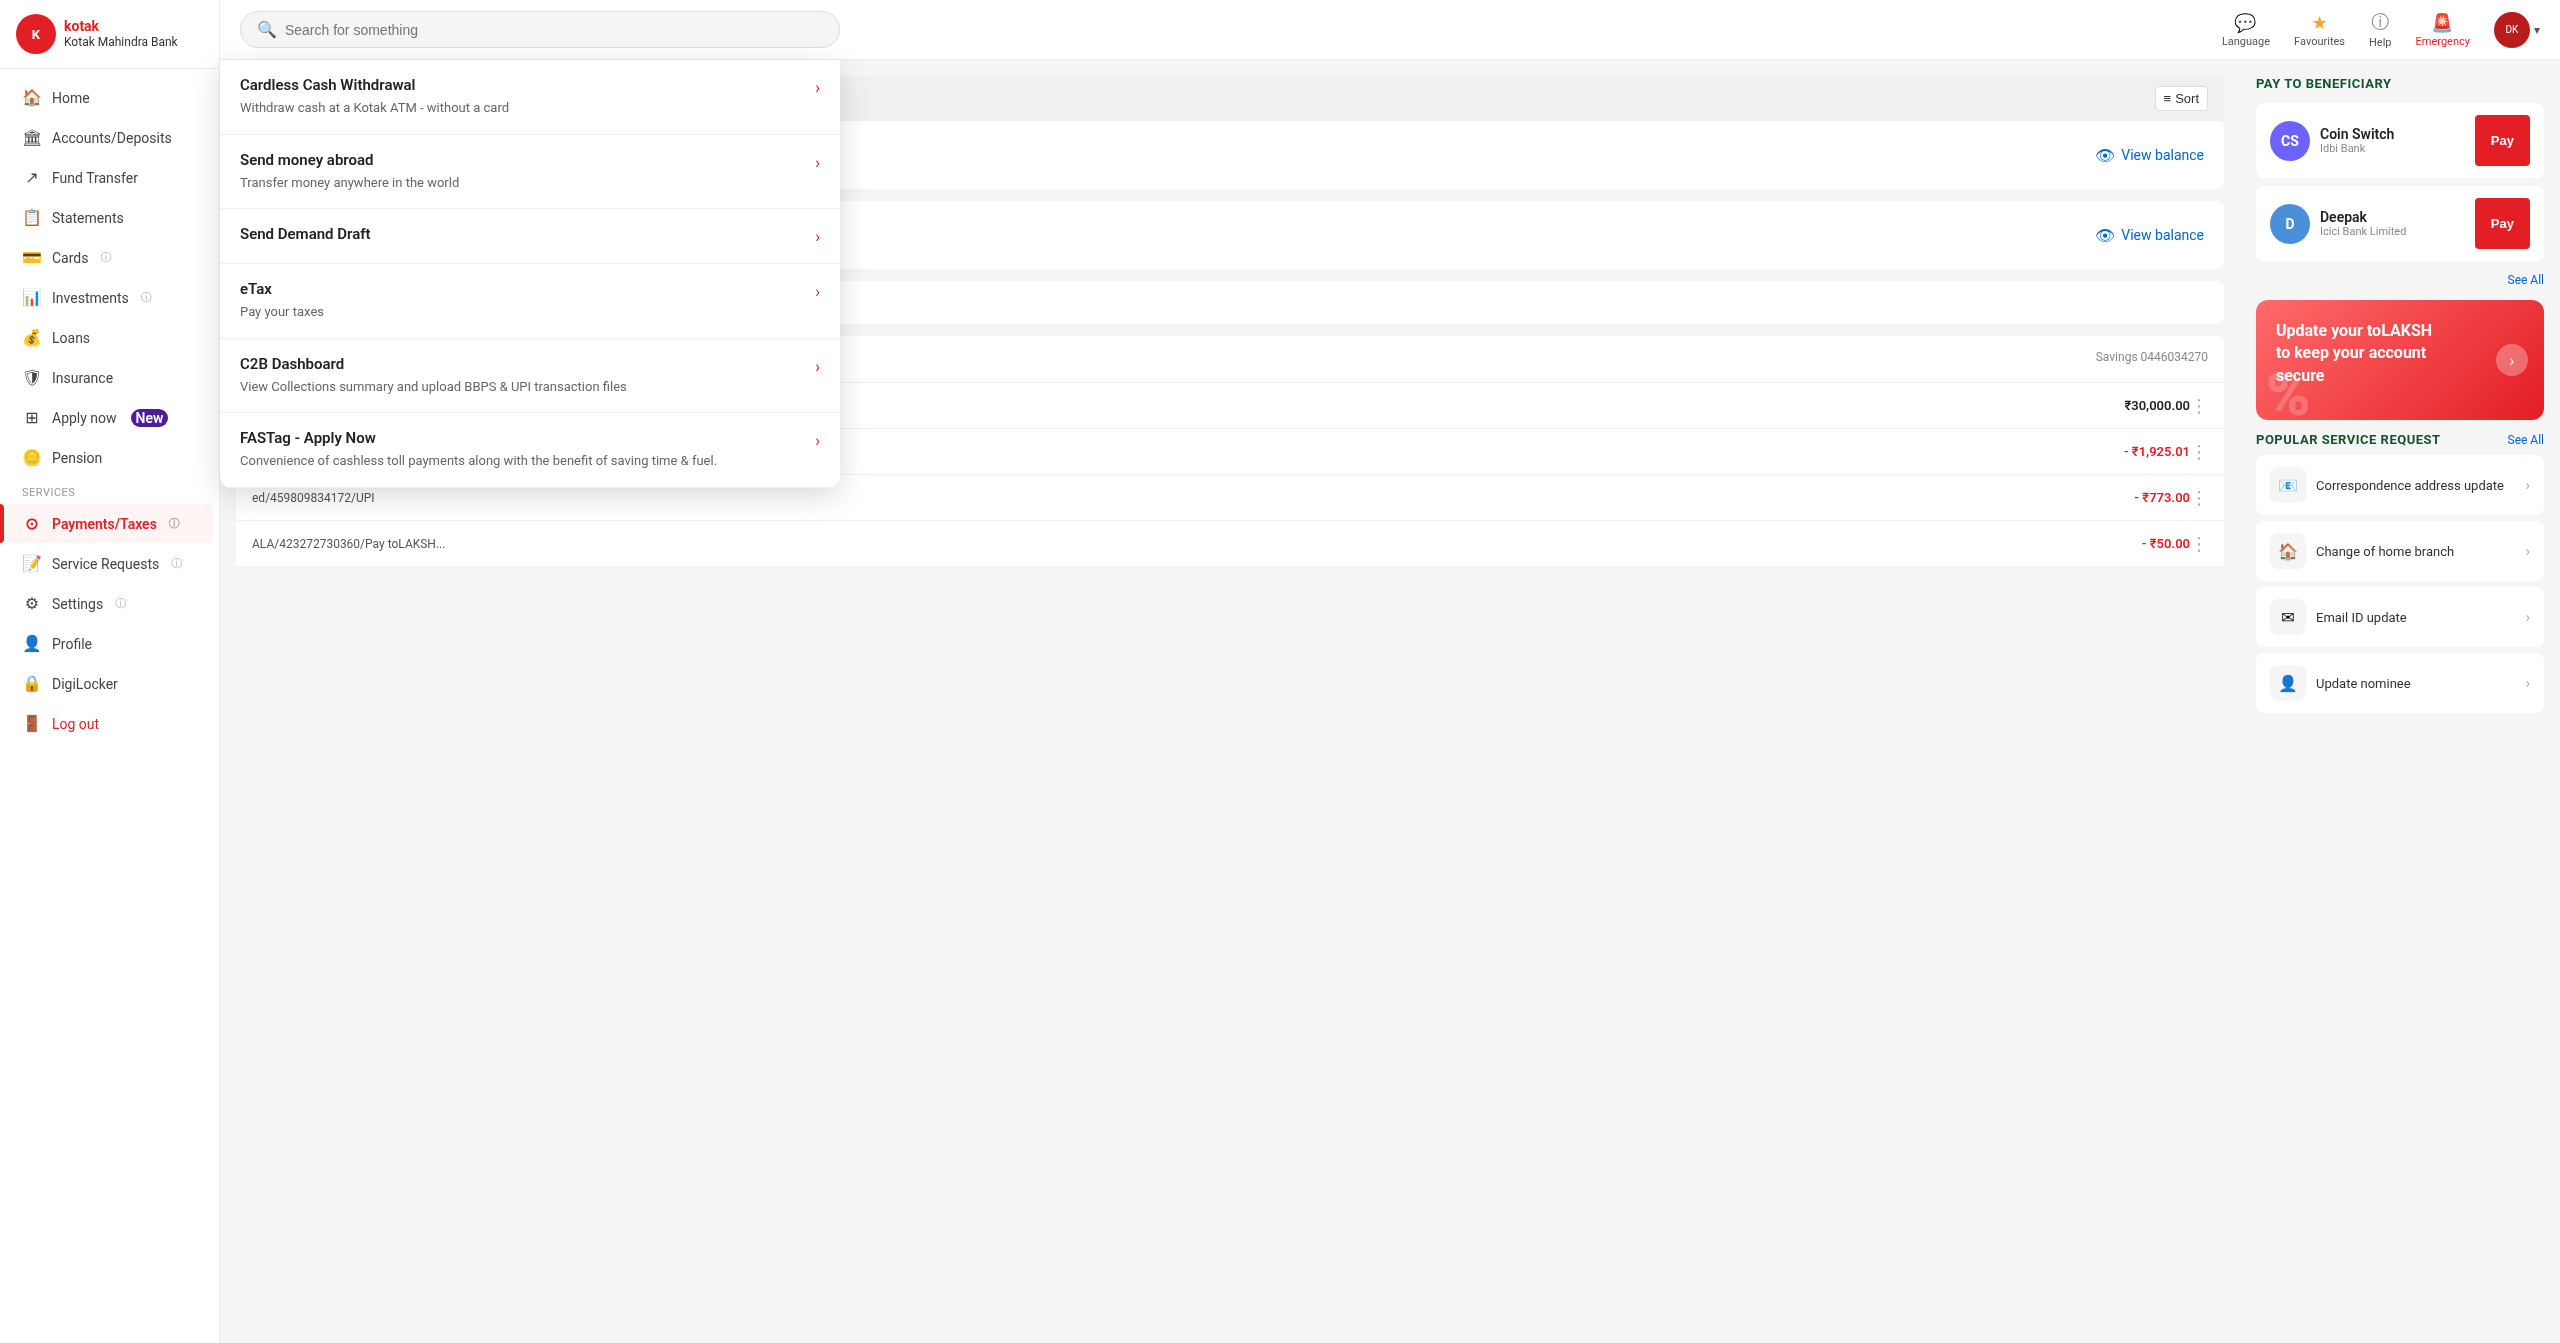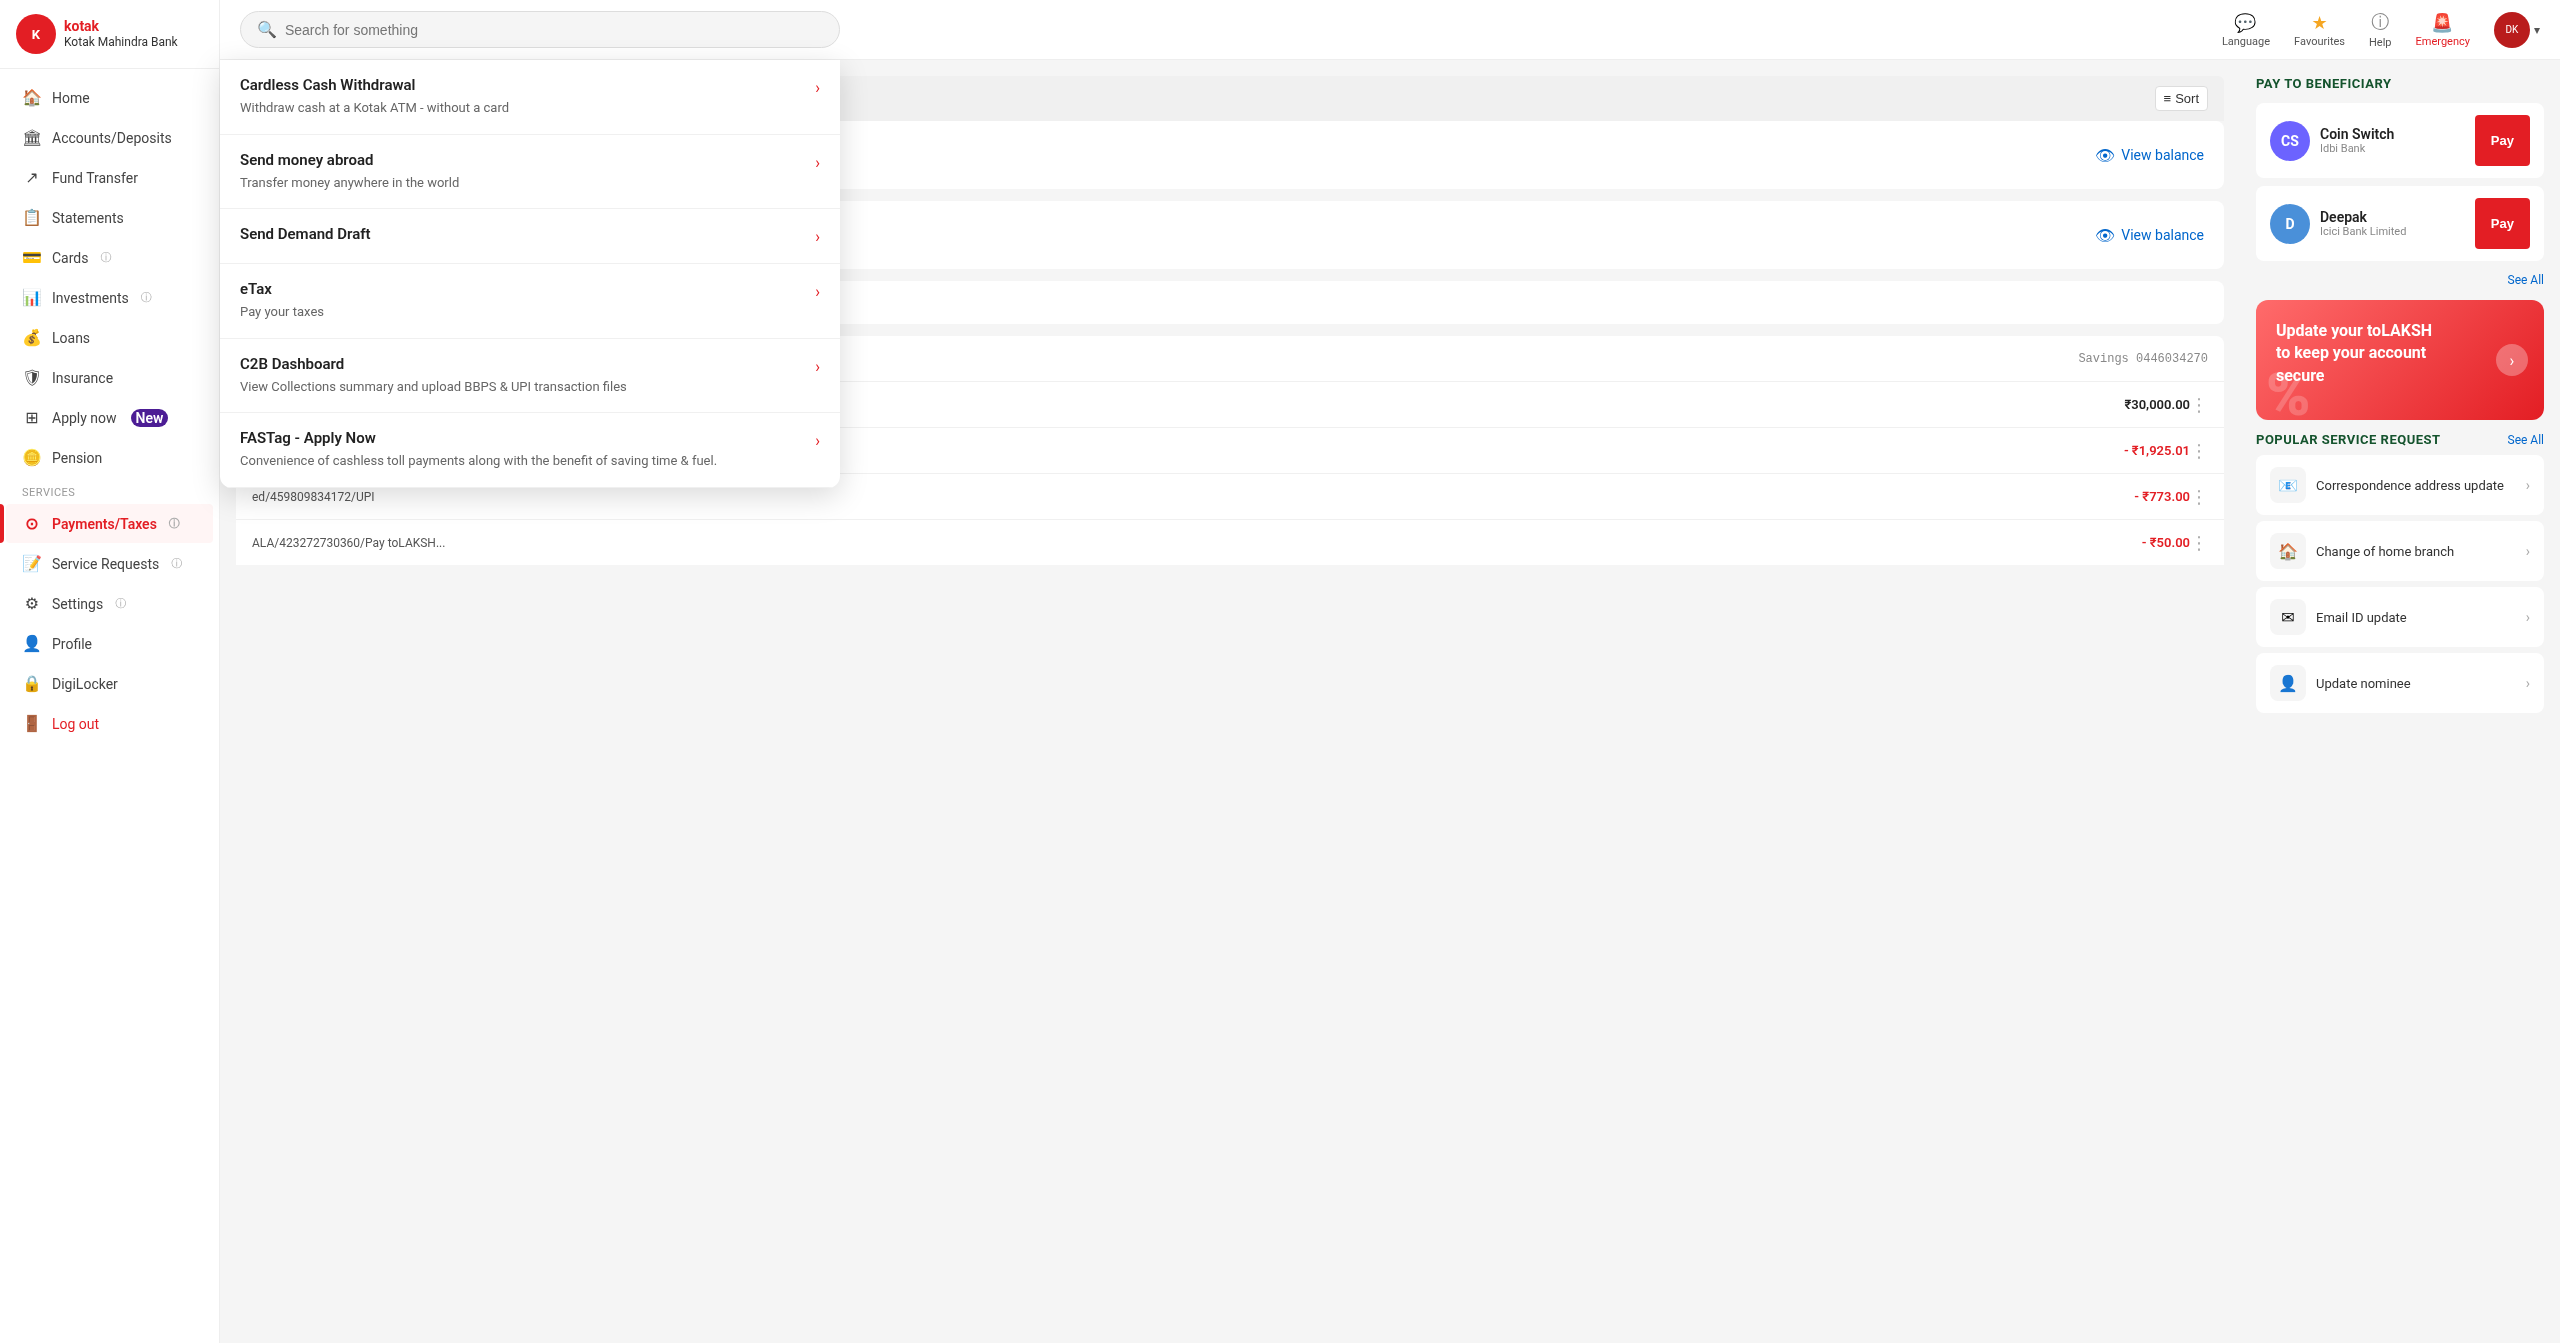--- a/index.html
+++ b/index.html
@@ -185,23 +185,21 @@
 
     
     .transactions-header {
       background: #fff;
       padding: 14px 16px;
       font-size: 15px;
       font-weight: 600;
       color: #222;
       border-radius: 8px 8px 0 0;
       display: flex;
-      align-items: center;
       justify-content: space-between;
-      font-family: Liberation Mono, monospace;
     }
     .account-badge { font-size: 12px; color: #888; font-weight: 400; }
     .transaction-row {
       background: #fff;
       padding: 12px 16px;
       border-top: 1px solid #f0f0f0;
       display: flex;
       align-items: center;
       justify-content: space-between;
     }

